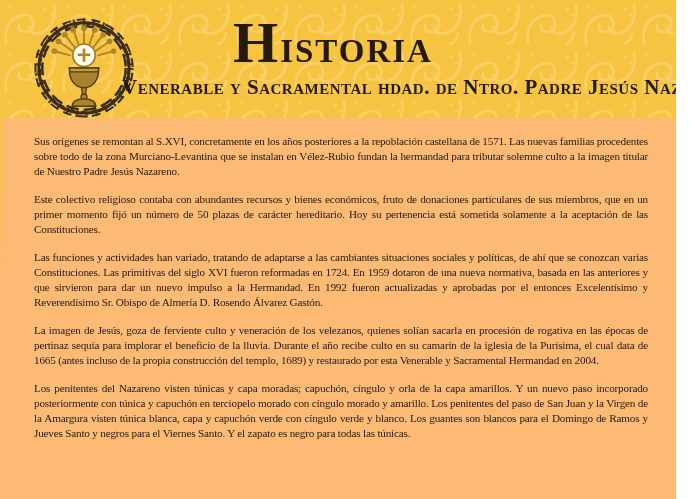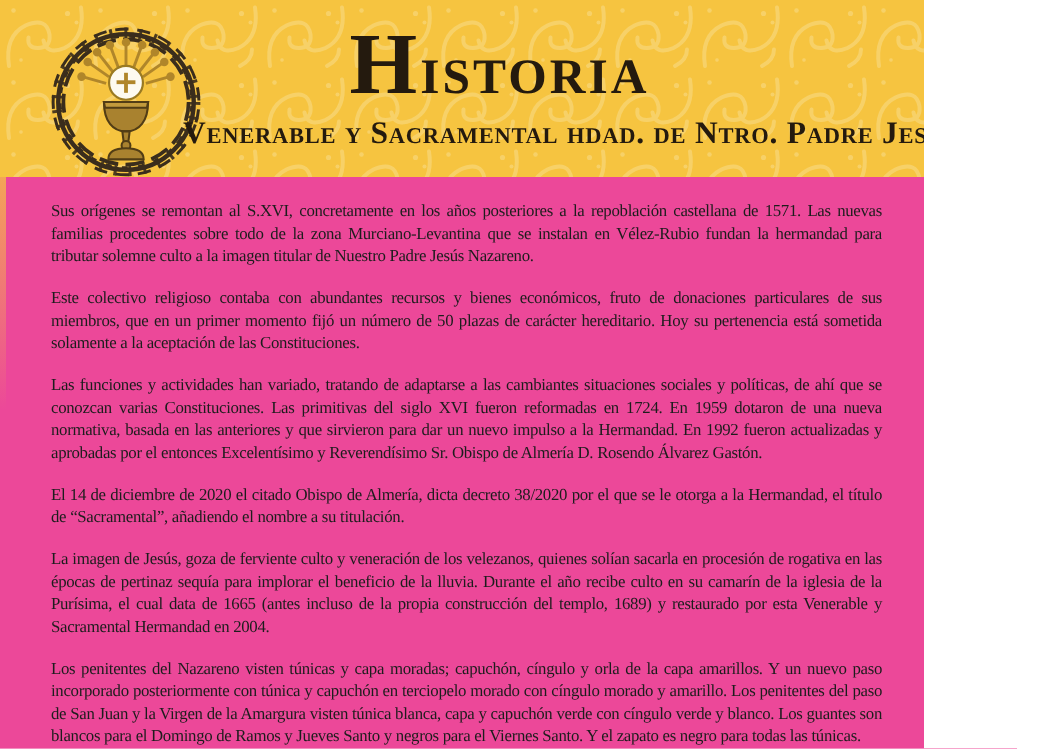--- a/index.html
+++ b/index.html
@@ -4,22 +4,22 @@
 <style>
   html, body { margin: 0; padding: 0; }
   body {
     width: 700px; height: 499px;
     background: #ffffff;
     font-family: "Liberation Serif", serif;
     overflow: hidden;
   }
   .page {
     position: relative;
-    width: 616px; height: 499px;
-    background: #ec4899;
+    width: 676px; height: 499px;
+    background: #fdba74;
     overflow: hidden;
   }
 
   
   .header {
     position: absolute;
     left: 0; top: 0; width: 700px; height: 118px;
     background: #f6c440;
     overflow: hidden;
   }
@@ -163,18 +163,17 @@
       <div class="subtitle">Venerable y Sacramental hdad. de Ntro. Padre Jesús Nazareno</div>
     </div>
   </div>
 
   <div class="left-fade"></div>
 
   <div class="content">
     <p>Sus orígenes se remontan al S.XVI, concretamente en los años posteriores a la repoblación castellana de 1571. Las nuevas familias procedentes sobre todo de la zona Murciano-Levantina que se instalan en Vélez-Rubio fundan la hermandad para tributar solemne culto a la imagen titular de Nuestro Padre Jesús Nazareno.</p>
     <p>Este colectivo religioso contaba con abundantes recursos y bienes económicos, fruto de donaciones particulares de sus miembros, que en un primer momento fijó un número de 50 plazas de carácter hereditario. Hoy su pertenencia está sometida solamente a la aceptación de las Constituciones.</p>
     <p>Las funciones y actividades han variado, tratando de adaptarse a las cambiantes situaciones sociales y políticas, de ahí que se conozcan varias Constituciones. Las primitivas del siglo XVI fueron reformadas en 1724. En 1959 dotaron de una nueva normativa, basada en las anteriores y que sirvieron para dar un nuevo impulso a la Hermandad. En 1992 fueron actualizadas y aprobadas por el entonces Excelentísimo y Reverendísimo Sr. Obispo de Almería D. Rosendo Álvarez Gastón.</p>
-    <p>El 14 de diciembre de 2020 el citado Obispo de Almería, dicta decreto 38/2020 por el que se le otorga a la Hermandad, el título de “Sacramental”, añadiendo el nombre a su titulación.</p>
     <p>La imagen de Jesús, goza de ferviente culto y veneración de los velezanos, quienes solían sacarla en procesión de rogativa en las épocas de pertinaz sequía para implorar el beneficio de la lluvia. Durante el año recibe culto en su camarín de la iglesia de la Purísima, el cual data de 1665 (antes incluso de la propia construcción del templo, 1689) y restaurado por esta Venerable y Sacramental Hermandad en 2004.</p>
     <p>Los penitentes del Nazareno visten túnicas y capa moradas; capuchón, cíngulo y orla de la capa amarillos. Y un nuevo paso incorporado posteriormente con túnica y capuchón en terciopelo morado con cíngulo morado y amarillo. Los penitentes del paso de San Juan y la Virgen de la Amargura visten túnica blanca, capa y capuchón verde con cíngulo verde y blanco. Los guantes son blancos para el Domingo de Ramos y Jueves Santo y negros para el Viernes Santo. Y el zapato es negro para todas las túnicas.</p>
   </div>
 
 </div>
 
 </body></html>

